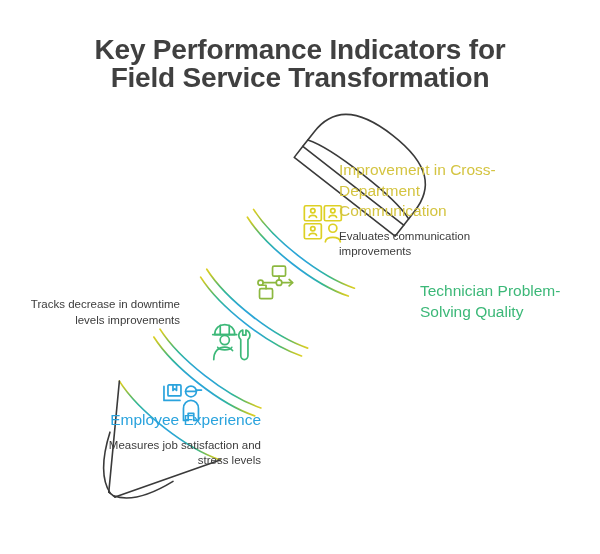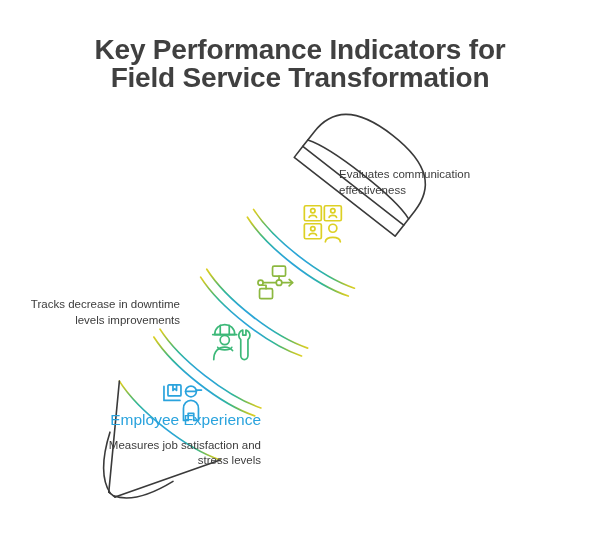--- a/index.html
+++ b/index.html
@@ -161,24 +161,26 @@
       <path d="M22.6,7 L33.4,7"></path>
       <path d="M33.4,5.6 L38.5,5.6"></path>
 
       <path d="M20.5,36 L20.5,24 C20.5,19.3 23.8,16 28,16 C32.2,16 35.5,19.3 35.5,24 L35.5,36 L30.8,36 L30.8,29 L25.2,29 L25.2,36 Z"></path>
     </g>
 
   </g>
 </svg>
 
 <div class="kpi-label align-left" id="label-communication">
-  <div class="kpi-desc">Evaluates communication effectiveness</div>
+  <div class="kpi-heading" style="color:#d4c441">Improvement in Cross-Department Communication</div>
+  <div class="kpi-desc">Evaluates communication improvements</div>
 </div>
 
 <div class="kpi-label align-left" id="label-technician">
+  <div class="kpi-heading" style="color:#3cb878">Technician Problem-Solving Quality</div>
 </div>
 
 <div class="kpi-label align-right" id="label-downtime">
   <div class="kpi-desc">Tracks decrease in downtime levels improvements</div>
 </div>
 
 <div class="kpi-label align-right" id="label-employee">
   <div class="kpi-heading" style="color:#2aa3dd">Employee Experience</div>
   <div class="kpi-desc">Measures job satisfaction and stress levels</div>
 </div>

